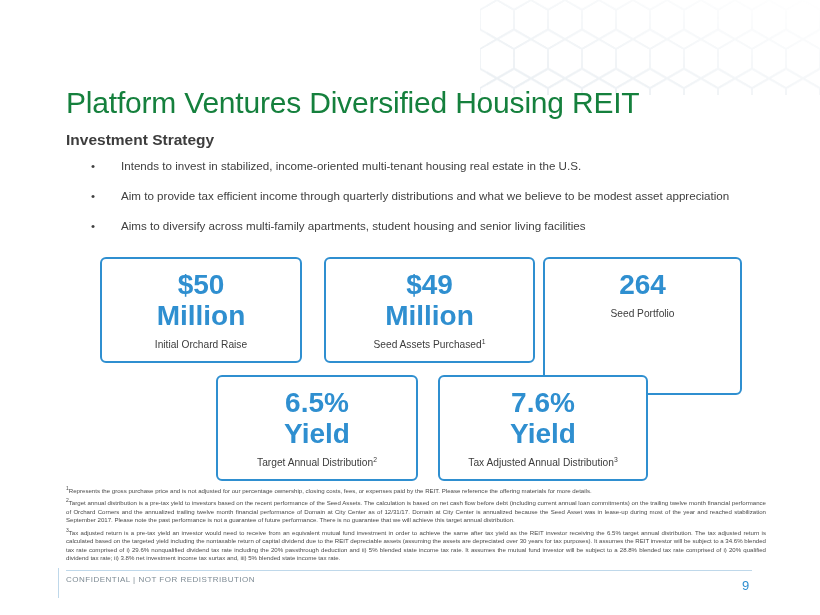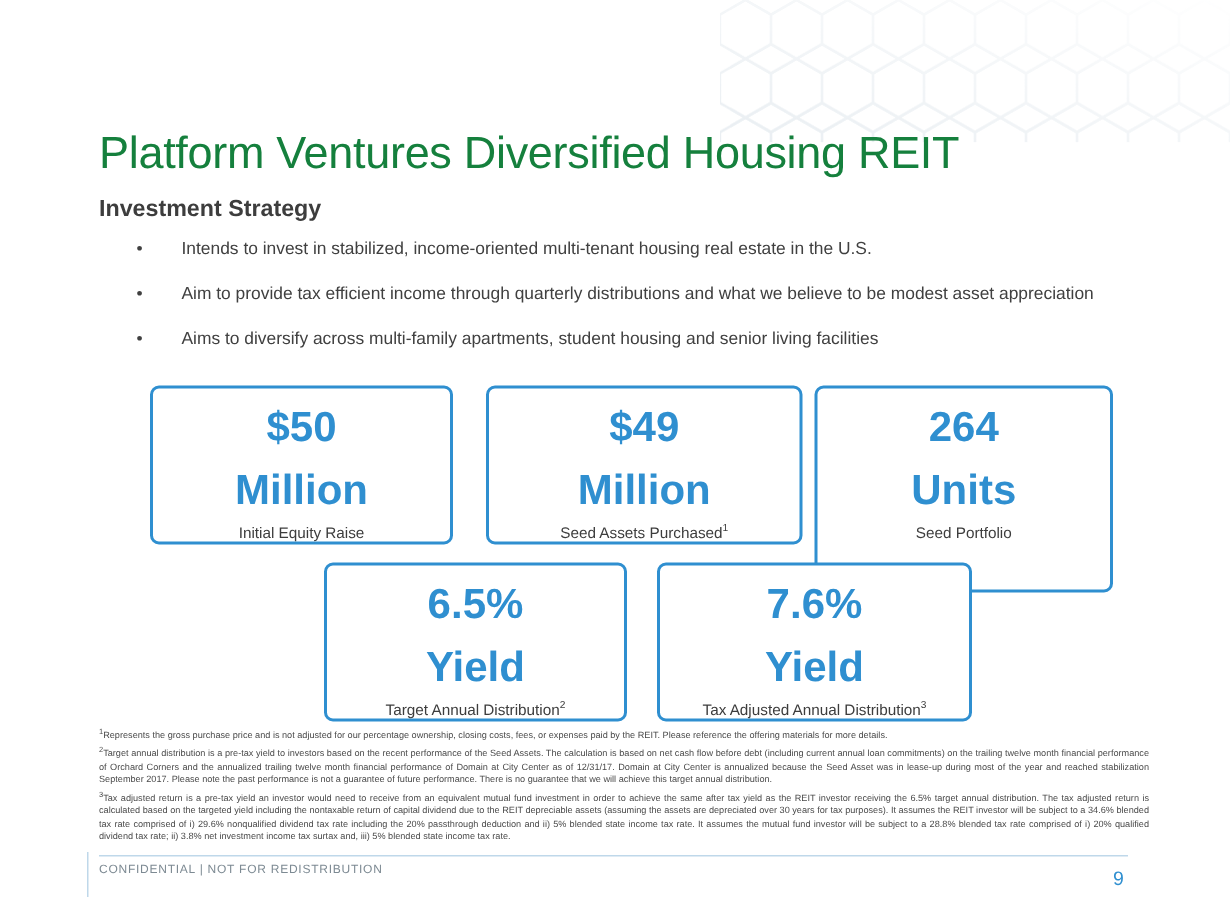--- a/index.html
+++ b/index.html
@@ -85,21 +85,21 @@
     background: #fff;
   }
   .pill .big {
     color: #2f8fd0;
     font-weight: bold;
     line-height: 1.0;
     font-size: 28px;
     letter-spacing: 0px;
   }
   .pill .big .l1 { display: block; margin-top: 12px; }
-  .pill .big .l2 { display: block; margin-top: 14px; }
+  .pill .big .l2 { display: block; margin-top: 3px; }
   .pill .cap {
     font-size: 10.2px;
     color: #3d3d3d;
     margin-top: 8px;
     line-height: 1.1;
   }
   .pill .cap sup {
     font-size: 6.8px;
     vertical-align: super;
   }
@@ -201,38 +201,37 @@
       <span>Aims to diversify across multi-family apartments, student housing and senior living facilities</span>
     </div>
   </div>
 
   <div class="pill" id="pill-1">
     <div class="big">
       <span class="l1">$50</span>
       <span class="l2">Million</span>
     </div>
     <div class="cap">
-      <span>Initial Equity Raise</span><sup></sup>
+      <span>Initial Orchard Raise</span><sup></sup>
     </div>
   </div>
 
   <div class="pill" id="pill-2">
     <div class="big">
       <span class="l1">$49</span>
       <span class="l2">Million</span>
     </div>
     <div class="cap">
       <span>Seed Assets Purchased</span><sup>1</sup>
     </div>
   </div>
 
   <div class="pill" id="pill-3">
     <div class="big">
       <span class="l1">264</span>
-      <span class="l2">Units</span>
     </div>
     <div class="cap">
       <span>Seed Portfolio</span><sup></sup>
     </div>
   </div>
 
   <div class="pill" id="pill-4">
     <div class="big">
       <span class="l1">6.5%</span>
       <span class="l2">Yield</span>

